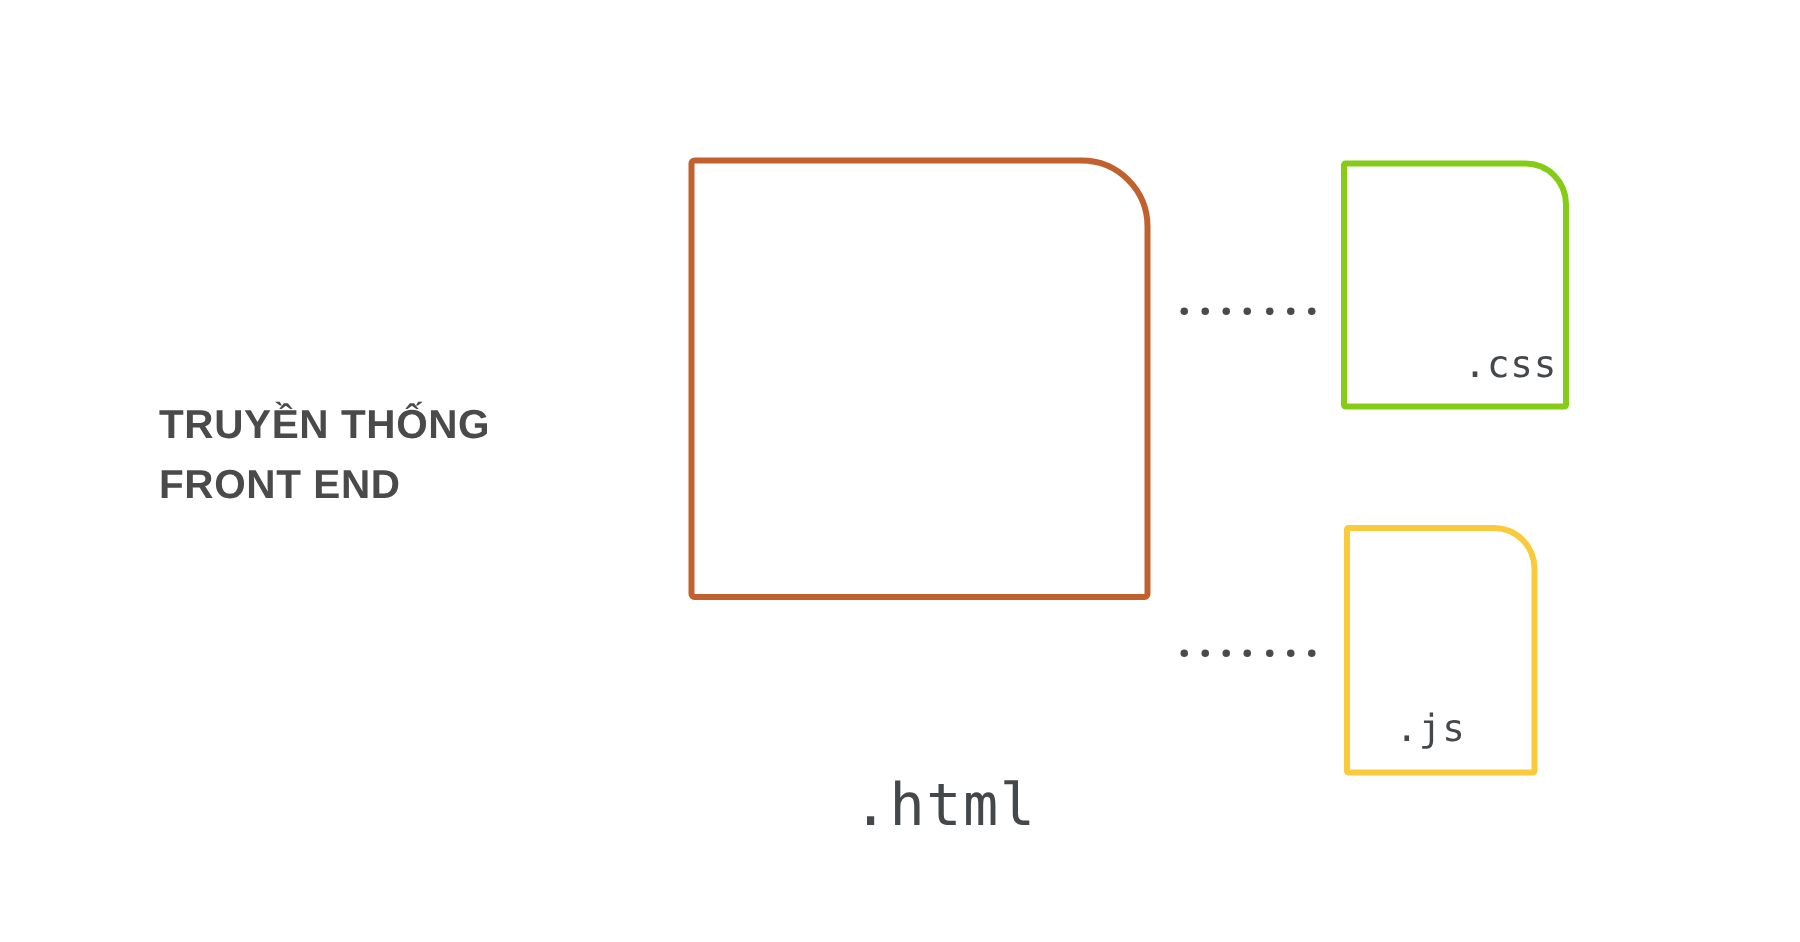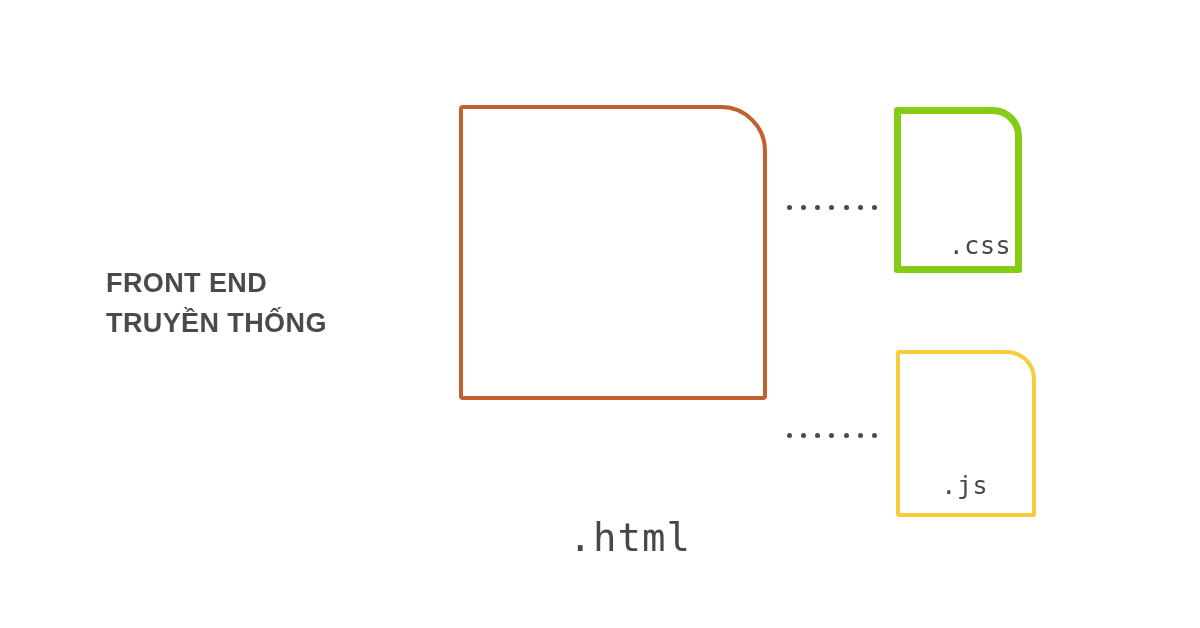--- a/index.html
+++ b/index.html
@@ -65,37 +65,37 @@
     right: 72px;
     top: 406px;
     font-size: 39px;
     letter-spacing: 1px;
   }
 
   
   #card-css {
     left: 894px;
     top: 107px;
-    width: 128px;
+    width: 152px;
     height: 166px;
-    border: 7px solid #84cc16;
+    border: 4px solid #84cc16;
     border-radius: 3px 29px 3px 3px;
   }
   #card-css .label {
     right: 4px;
     top: 117px;
     font-size: 25px;
     letter-spacing: 0.5px;
   }
 
   
   #card-js {
     left: 896px;
     top: 350px;
-    width: 140px;
+    width: 129px;
     height: 167px;
     border: 4px solid #f9cb3c;
     border-radius: 3px 29px 3px 3px;
   }
   #card-js .label {
     right: 44px;
     top: 117px;
     font-size: 25px;
     letter-spacing: 0.5px;
   }
@@ -125,22 +125,22 @@
     top: 432px;
     width: 90px;
   }
 </style>
 </head>
 <body>
 
 <div id="canvas">
 
   <div class="caption">
+    <span class="line">TRUYỀN THỐNG</span>
     <span class="line">FRONT END</span>
-    <span class="line">TRUYỀN THỐNG</span>
   </div>
 
   <div class="file-card" id="card-html">
     <span class="label">.html</span>
   </div>
 
   <div class="file-card" id="card-css">
     <span class="label">.css</span>
   </div>
 

